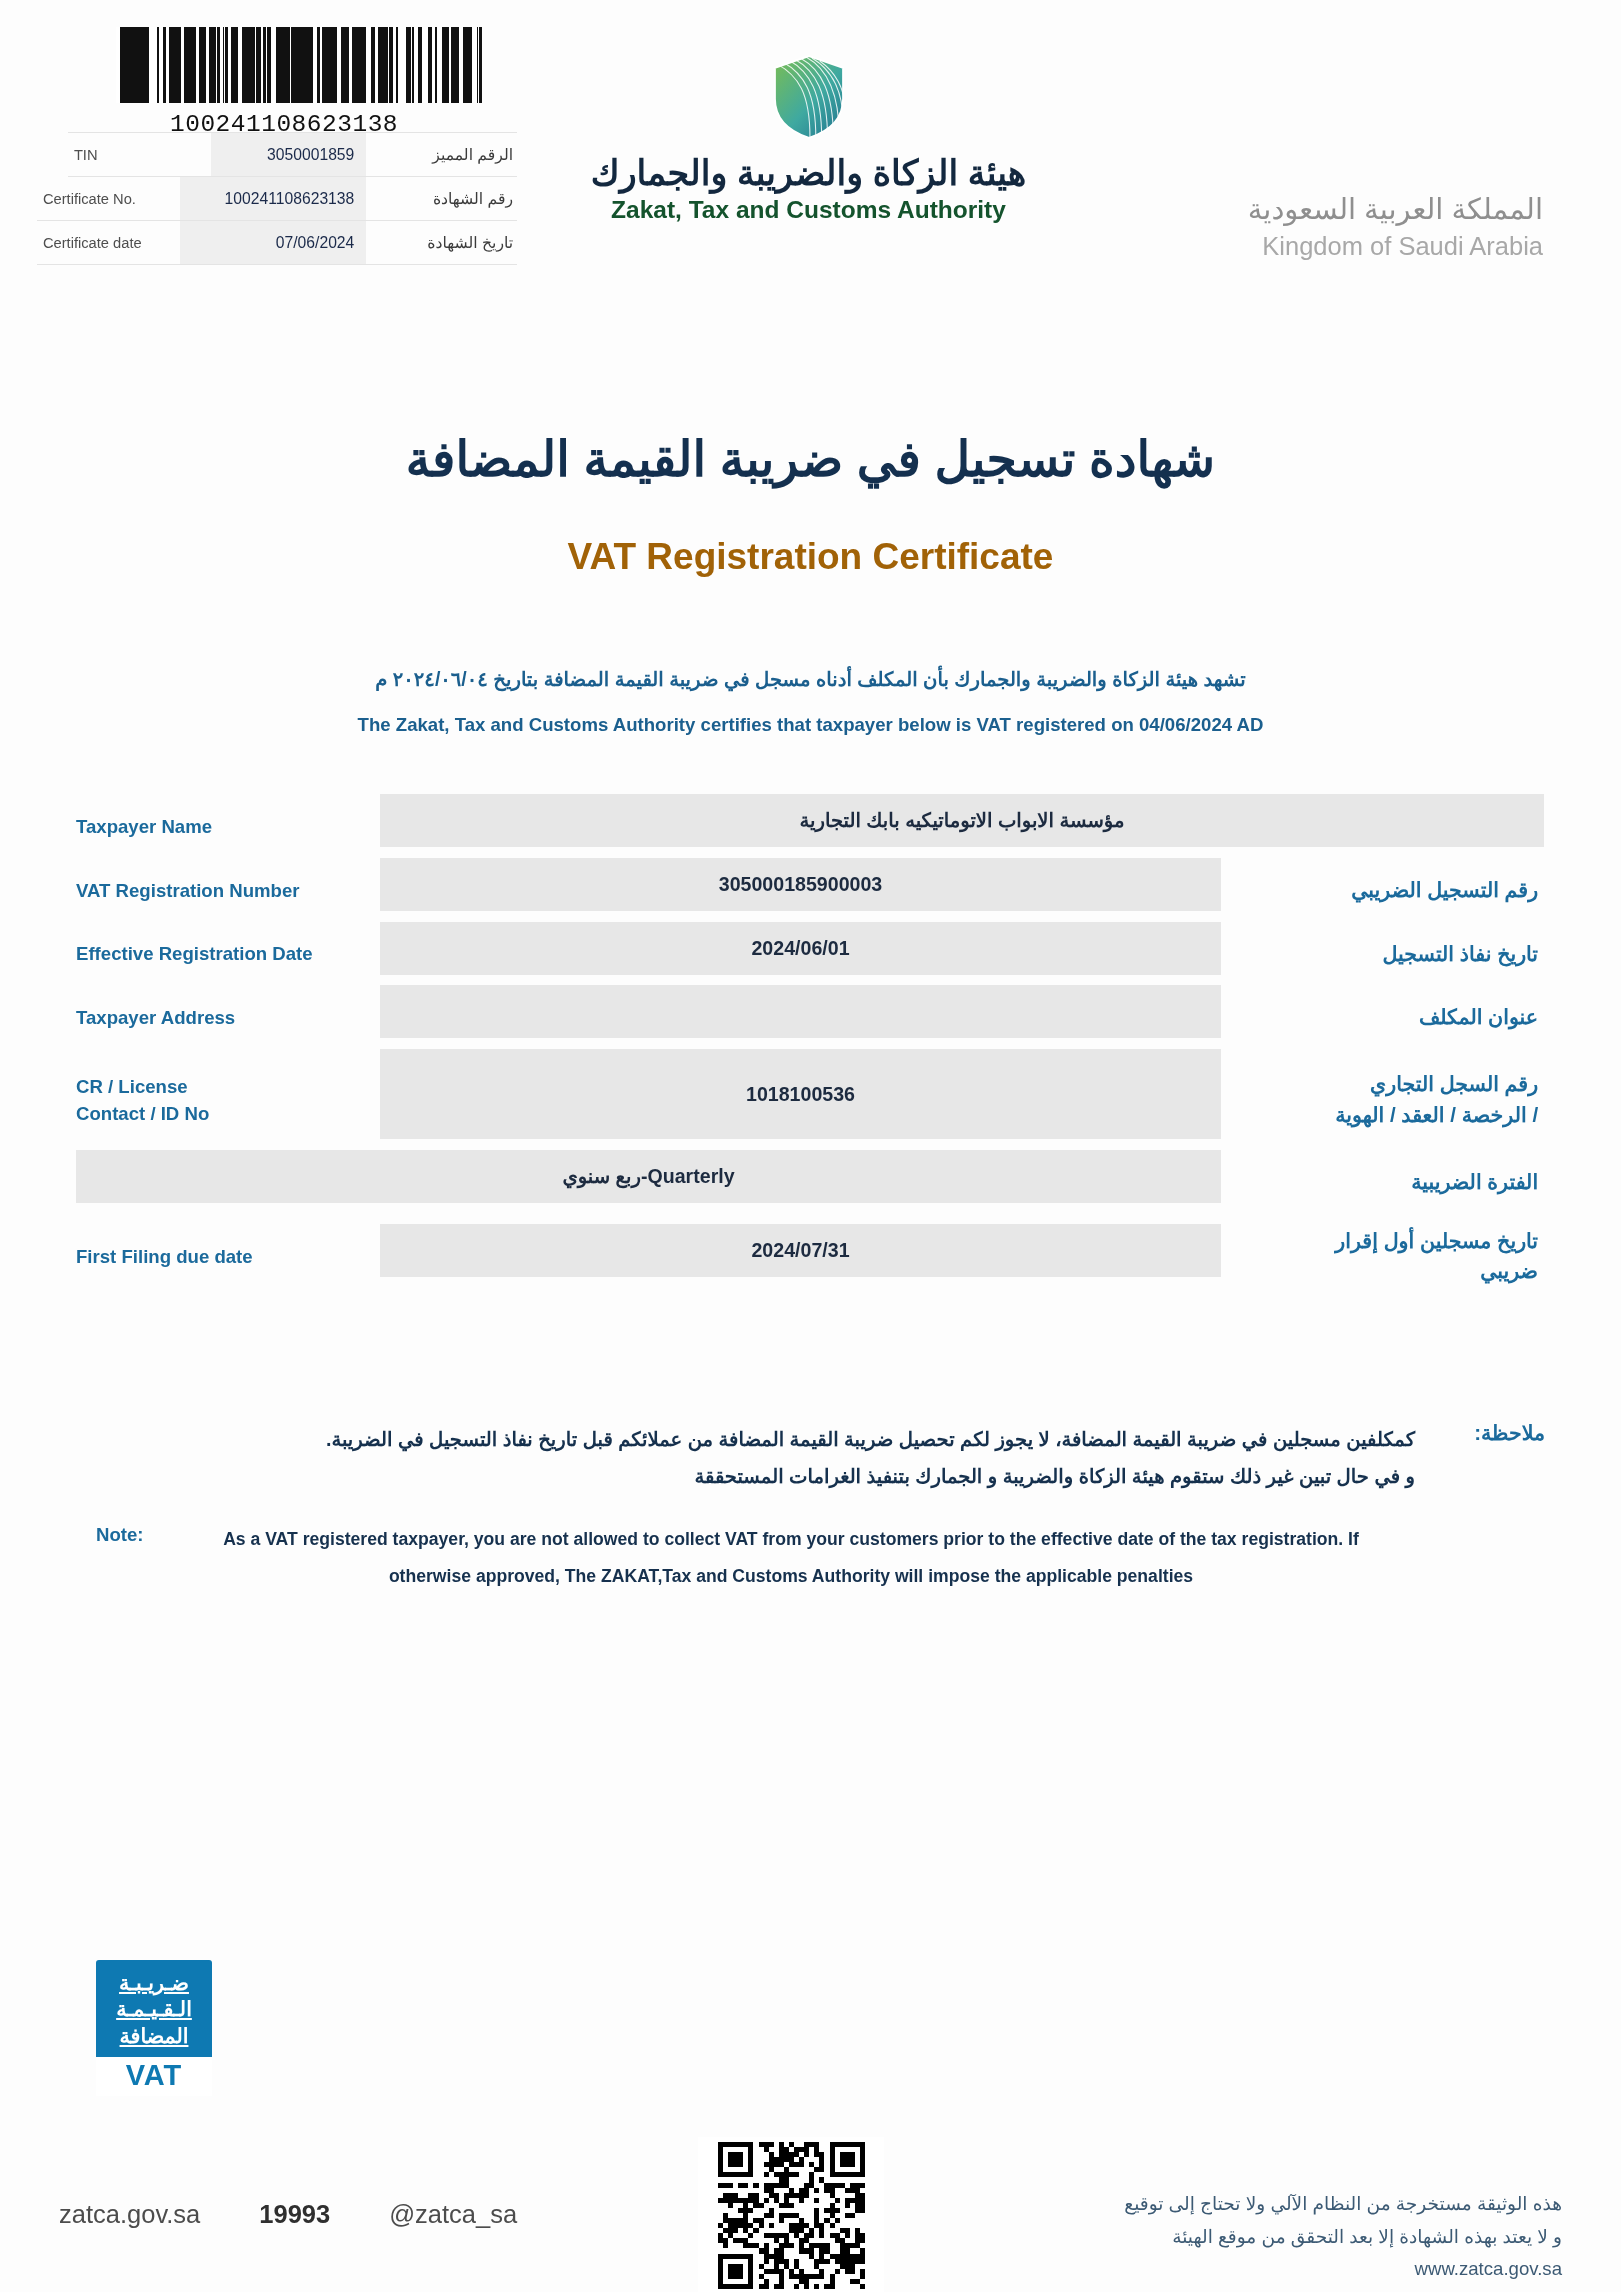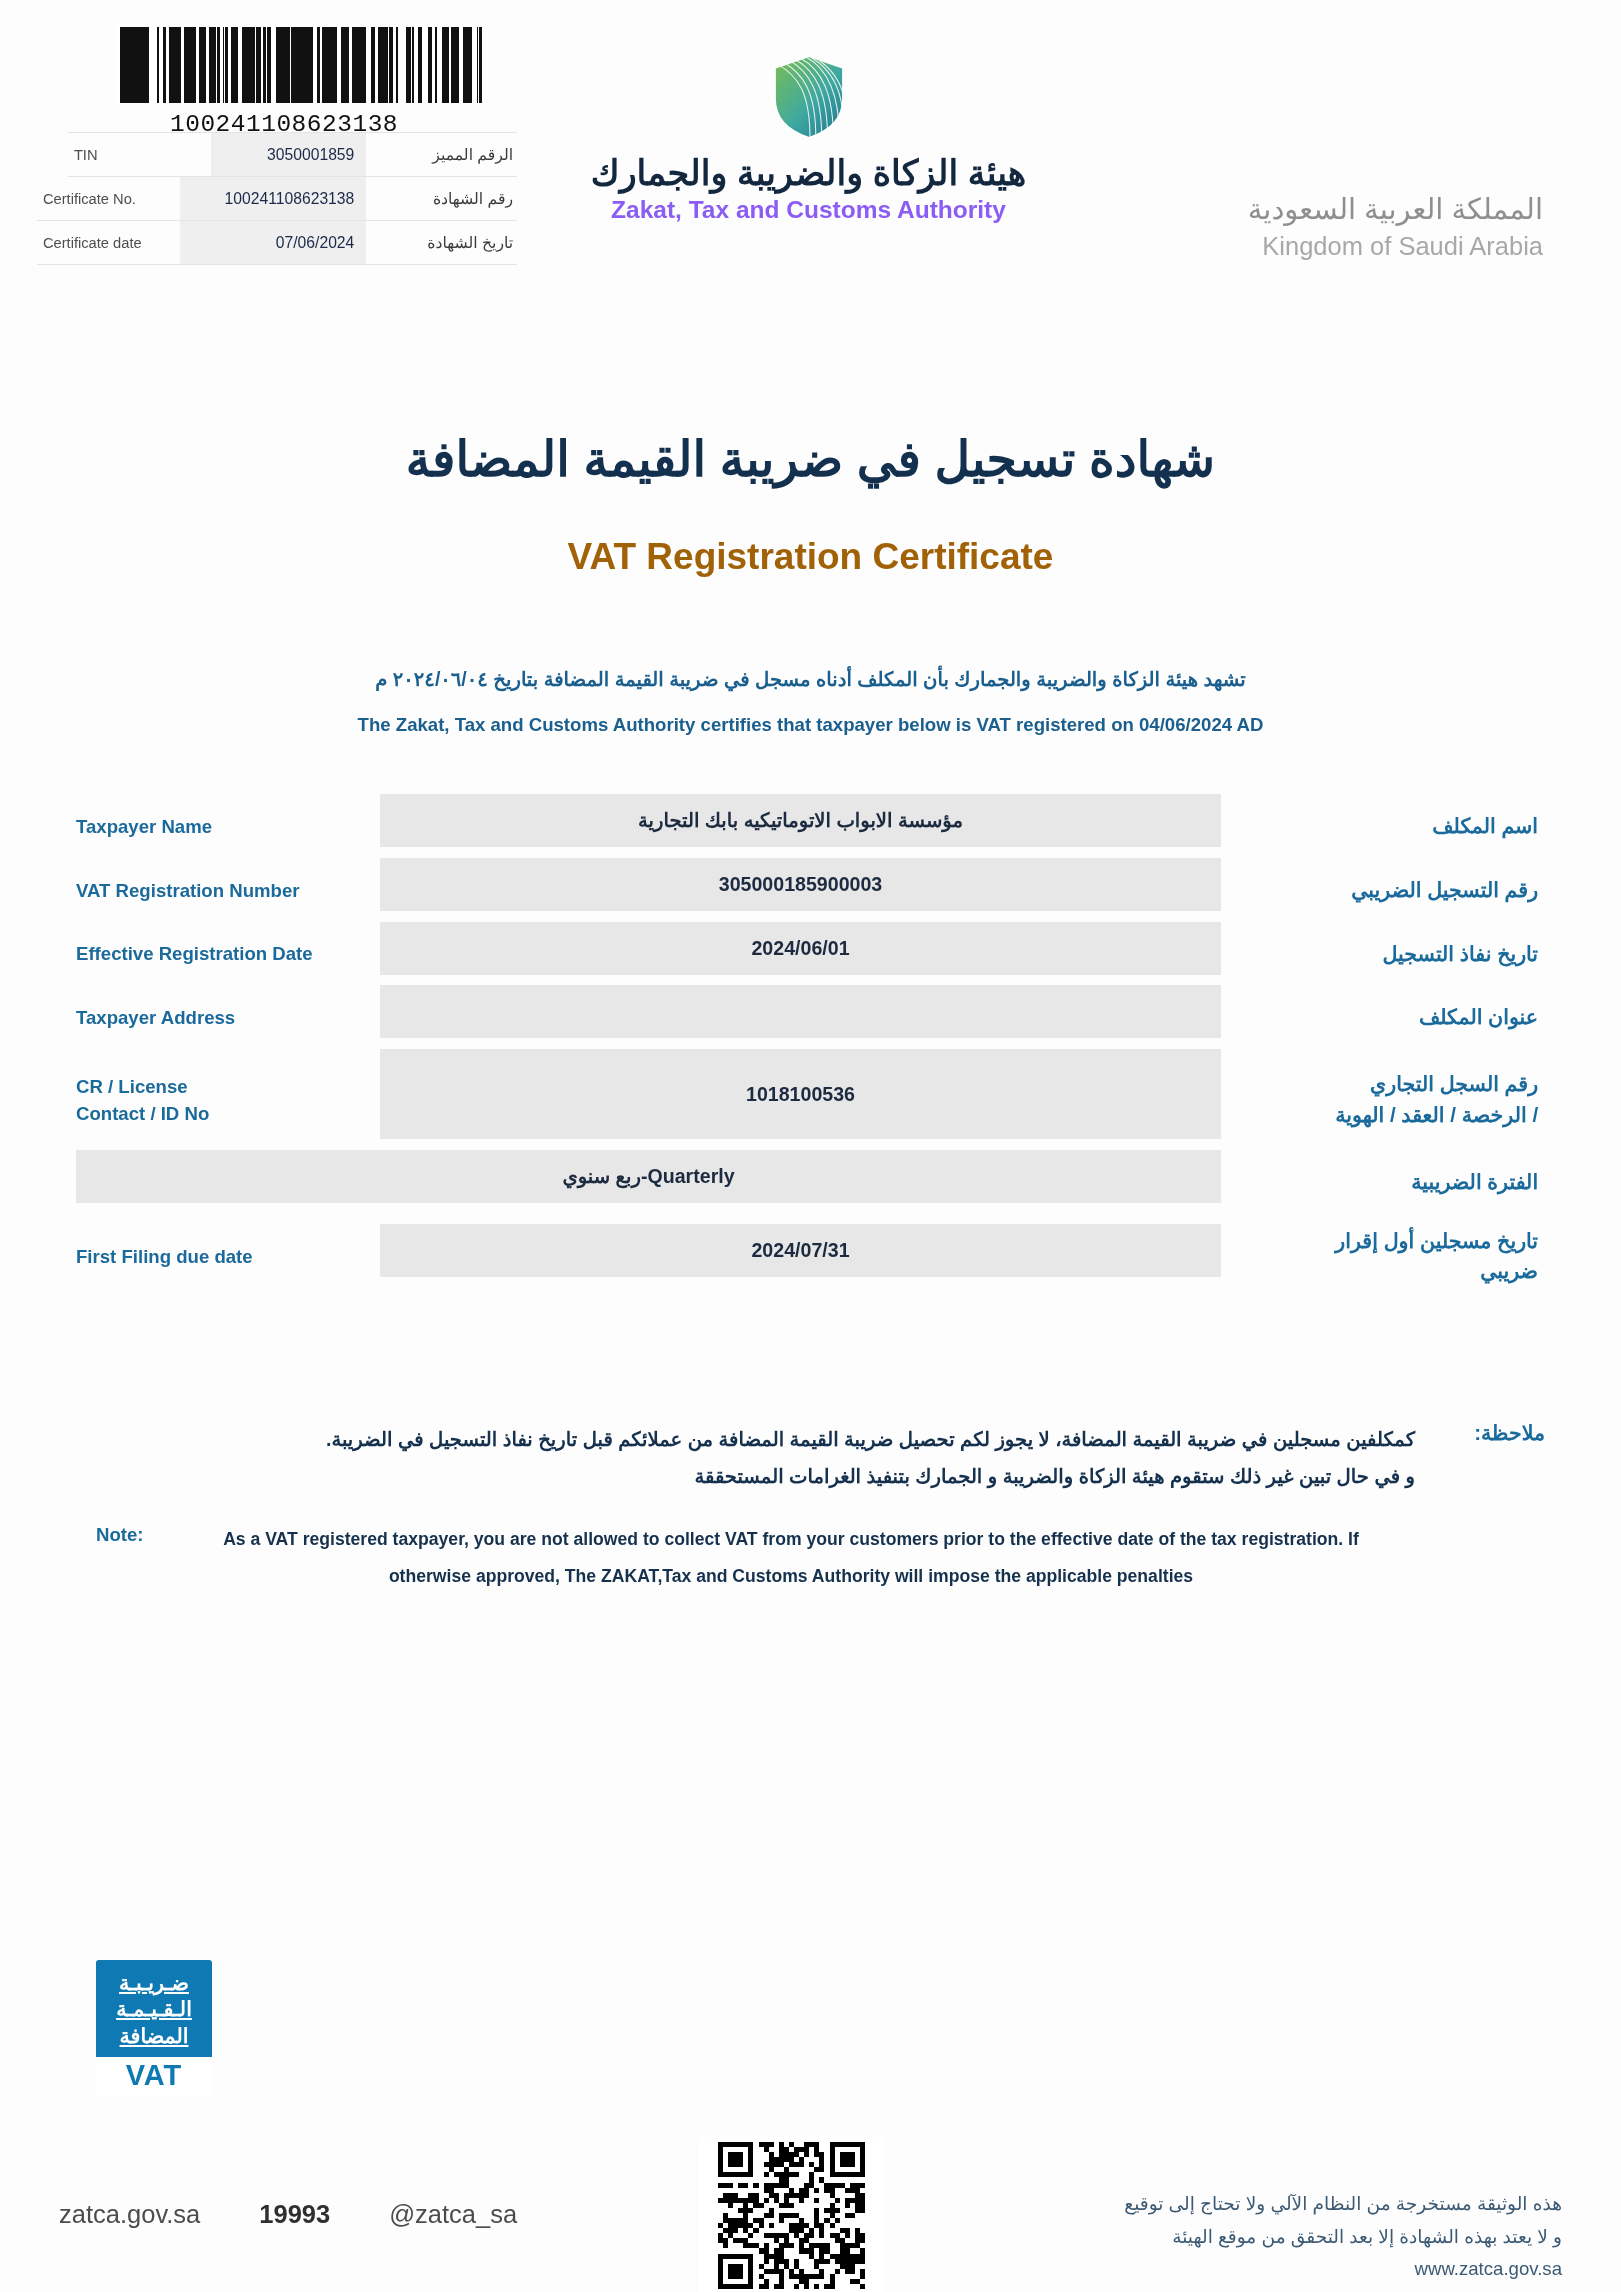--- a/index.html
+++ b/index.html
@@ -108,21 +108,21 @@
   .zatca-ar {
     font-size: 35px;
     font-weight: bold;
     color: #13283f;
     direction: rtl;
     line-height: 1.1;
   }
   .zatca-en {
     font-size: 24.5px;
     font-weight: bold;
-    color: #8b5cf6;
+    color: #14532d;
     margin-top: 3.9px;
   }
 
   .kingdom {
     position: absolute;
     right: 78px;
     top: 192px;
     text-align: right;
     direction: rtl;
   }
@@ -574,23 +574,20 @@
   <div class="certify-ar">تشهد هيئة الزكاة والضريبة والجمارك بأن المكلف أدناه مسجل في ضريبة القيمة المضافة بتاريخ ٢٠٢٤/٠٦/٠٤ م</div>
   <div class="certify-en">The Zakat, Tax and Customs Authority certifies that taxpayer below is VAT registered on 04/06/2024 AD</div>
 
   <div class="data-table">
 
     <div class="drow">
       <div class="dlabel-en">
         <span>Taxpayer Name</span>
       </div>
       <div class="dvalue">مؤسسة الابواب الاتوماتيكيه بابك التجارية</div>
-      <div class="dlabel-ar">
-        <span>اسم المكلف</span>
-      </div>
     </div>
 
     <div class="drow">
       <div class="dlabel-en">
         <span>VAT Registration Number</span>
       </div>
       <div class="dvalue">305000185900003</div>
       <div class="dlabel-ar">
         <span>رقم التسجيل الضريبي</span>
       </div>

